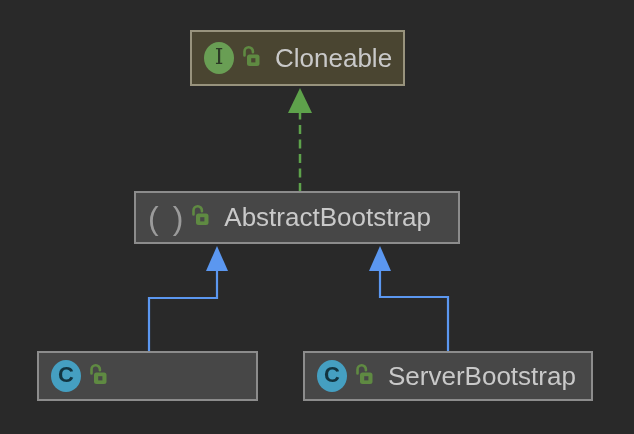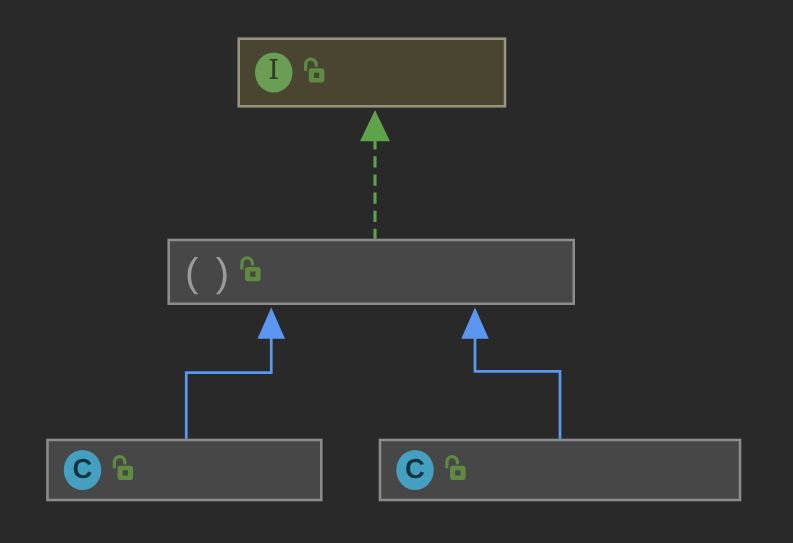--- a/index.html
+++ b/index.html
@@ -122,35 +122,37 @@
     <span class="circle-icon iface-circle">
       <span>I</span>
     </span>
     <span class="lock">
       <svg width="20" height="23" viewBox="0 0 20 23">
         <path d="M3.5 10.5 V6.5 a4.2 4.2 0 0 1 8.4 0 v0.8" stroke="#5f8a42" stroke-width="2.6" fill="none" stroke-linecap="round"></path>
         <rect x="6" y="9.5" width="12.5" height="11.5" rx="2.5" fill="#5f8a42"></rect>
         <rect x="10.2" y="13.2" width="4.2" height="4.2" fill="#4a4531"></rect>
       </svg>
     </span>
+    <span class="node-label">Cloneable</span>
   </div>
 
   <div class="node node-gray n-abstract">
     <span class="abstract-icon">
       <span class="paren">(</span>
       <span class="abstract-barrel">C</span>
       <span class="paren">)</span>
     </span>
     <span class="lock">
       <svg width="20" height="23" viewBox="0 0 20 23">
         <path d="M3.5 10.5 V6.5 a4.2 4.2 0 0 1 8.4 0 v0.8" stroke="#5f8a42" stroke-width="2.6" fill="none" stroke-linecap="round"></path>
         <rect x="6" y="9.5" width="12.5" height="11.5" rx="2.5" fill="#5f8a42"></rect>
         <rect x="10.2" y="13.2" width="4.2" height="4.2" fill="#474747"></rect>
       </svg>
     </span>
+    <span class="node-label">AbstractBootstrap</span>
   </div>
 
   <div class="node node-gray n-bootstrap">
     <span class="circle-icon class-circle">
       <span>C</span>
     </span>
     <span class="lock">
       <svg width="20" height="23" viewBox="0 0 20 23">
         <path d="M3.5 10.5 V6.5 a4.2 4.2 0 0 1 8.4 0 v0.8" stroke="#5f8a42" stroke-width="2.6" fill="none" stroke-linecap="round"></path>
         <rect x="6" y="9.5" width="12.5" height="11.5" rx="2.5" fill="#5f8a42"></rect>
@@ -163,15 +165,16 @@
     <span class="circle-icon class-circle">
       <span>C</span>
     </span>
     <span class="lock">
       <svg width="20" height="23" viewBox="0 0 20 23">
         <path d="M3.5 10.5 V6.5 a4.2 4.2 0 0 1 8.4 0 v0.8" stroke="#5f8a42" stroke-width="2.6" fill="none" stroke-linecap="round"></path>
         <rect x="6" y="9.5" width="12.5" height="11.5" rx="2.5" fill="#5f8a42"></rect>
         <rect x="10.2" y="13.2" width="4.2" height="4.2" fill="#474747"></rect>
       </svg>
     </span>
+    <span class="node-label">ServerBootstrap</span>
   </div>
 
 </div>
 
 </body></html>

